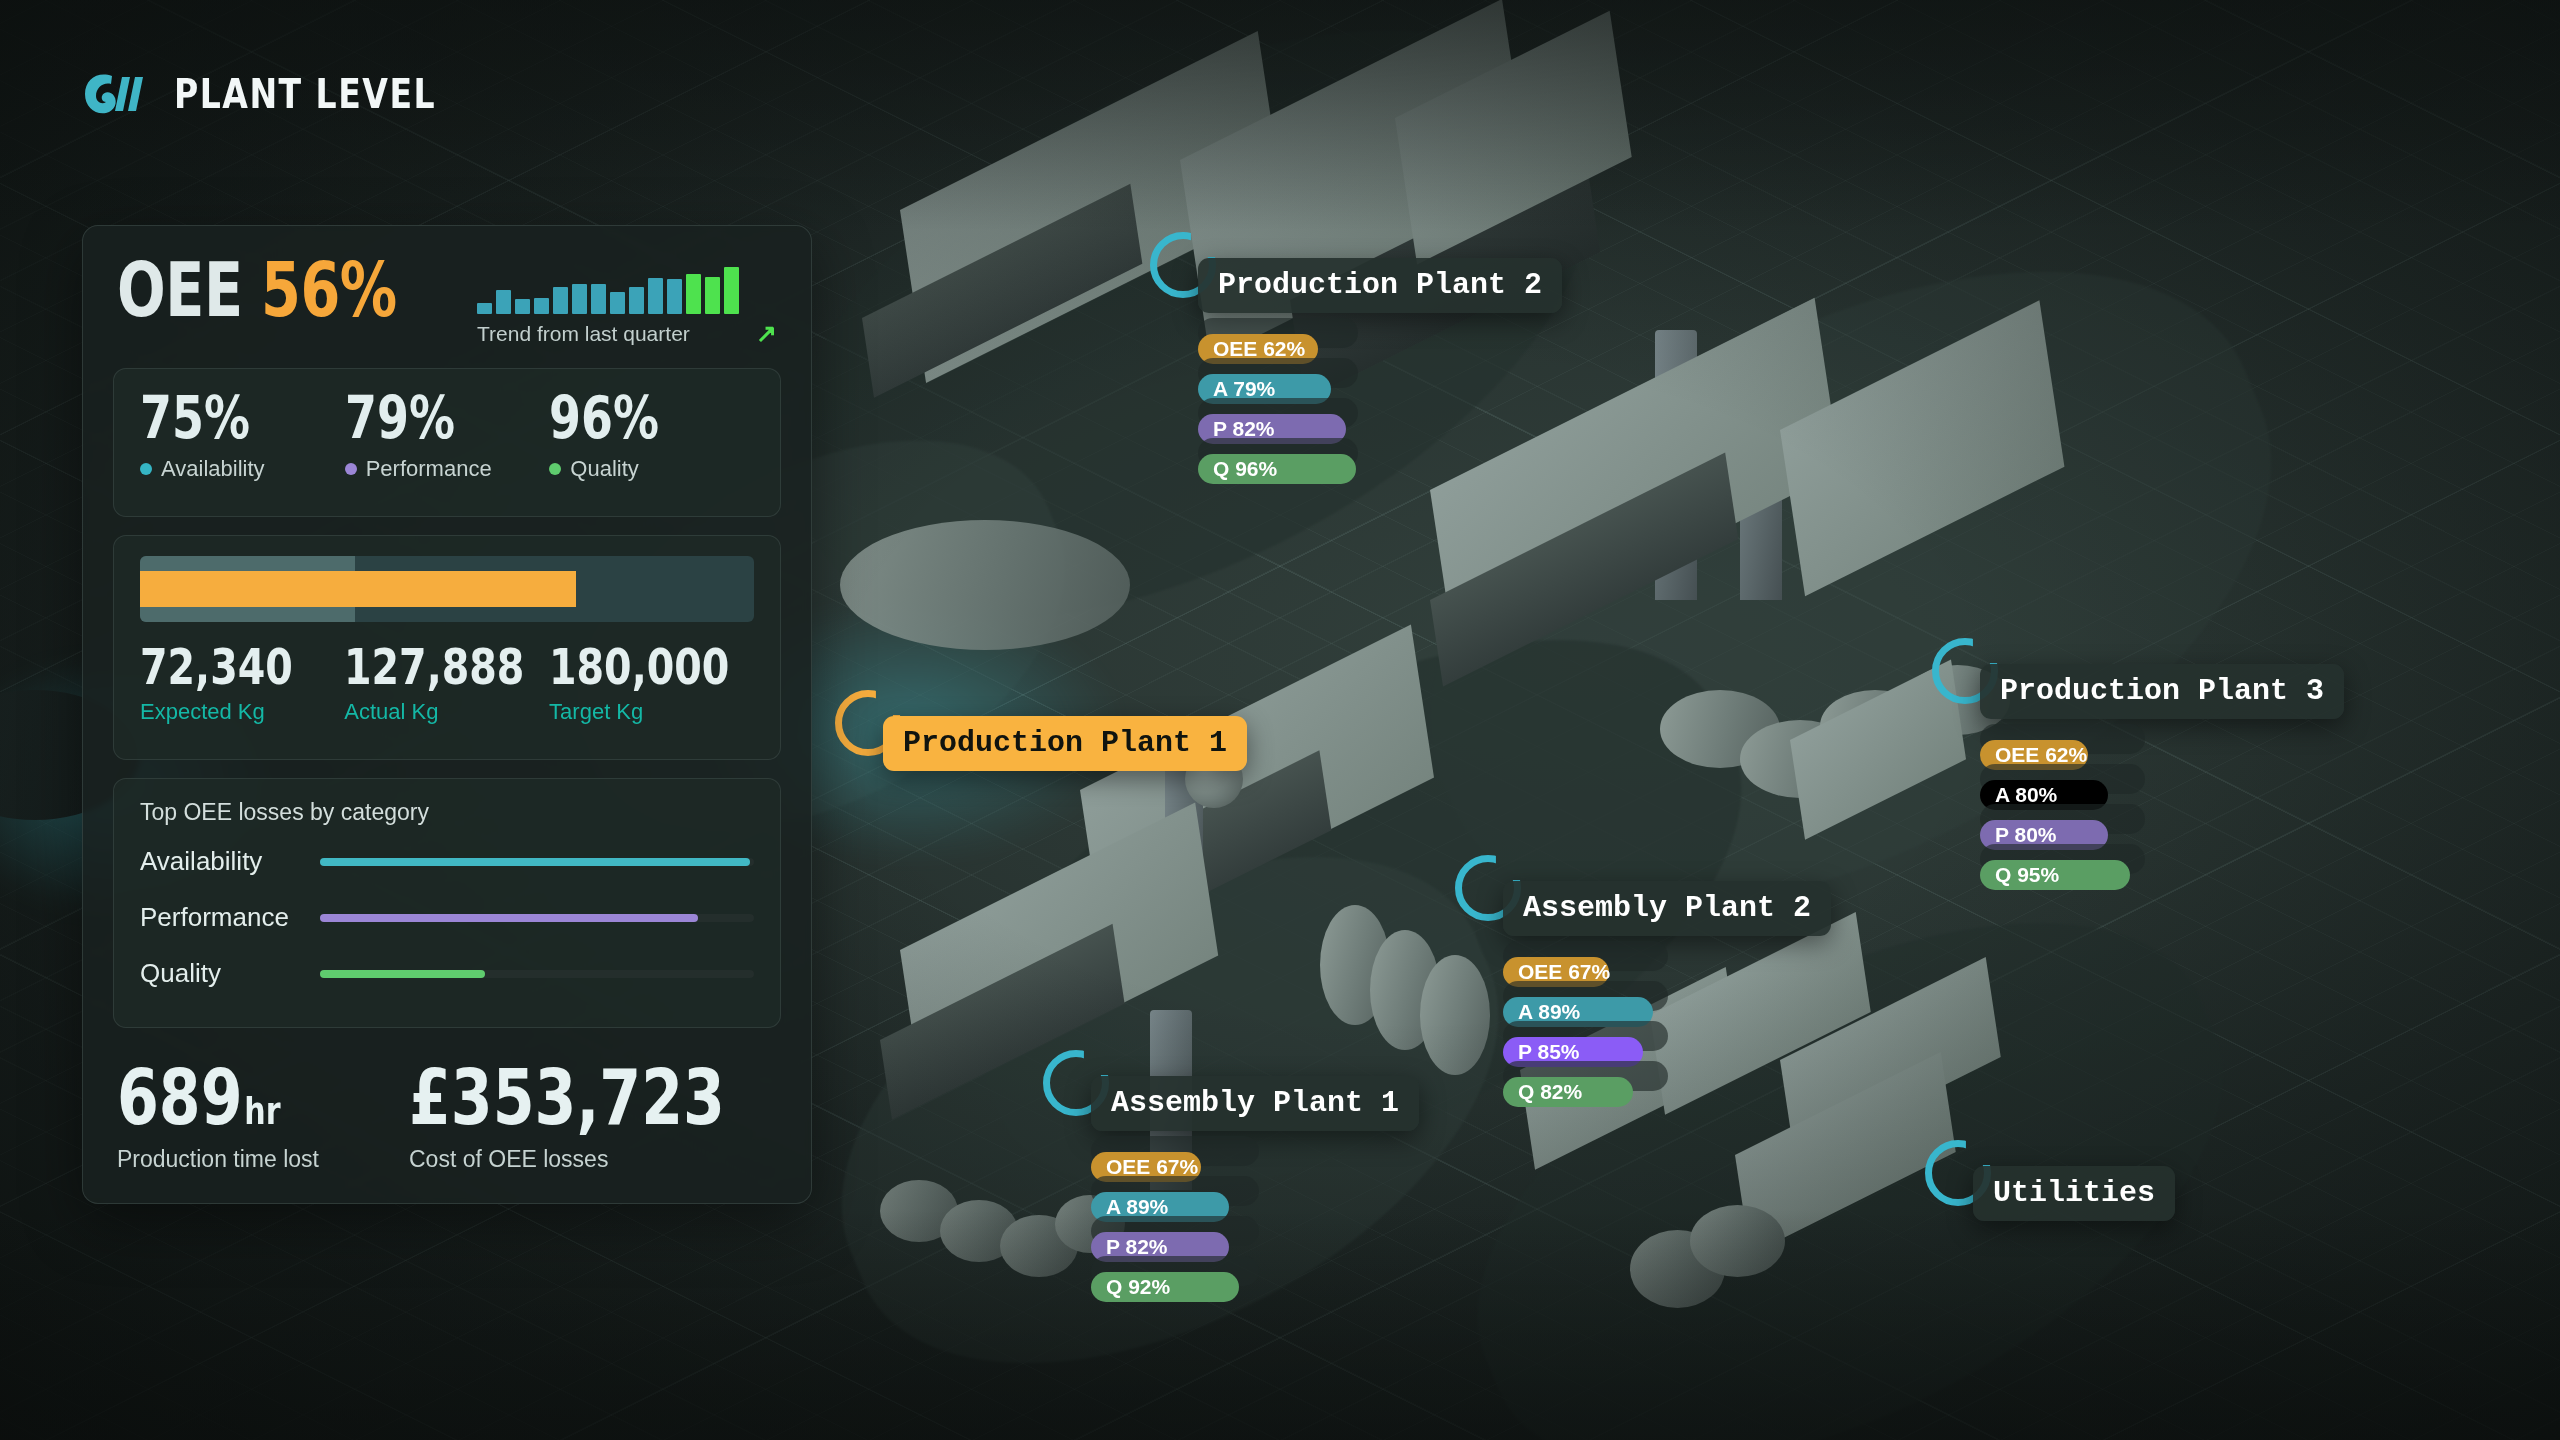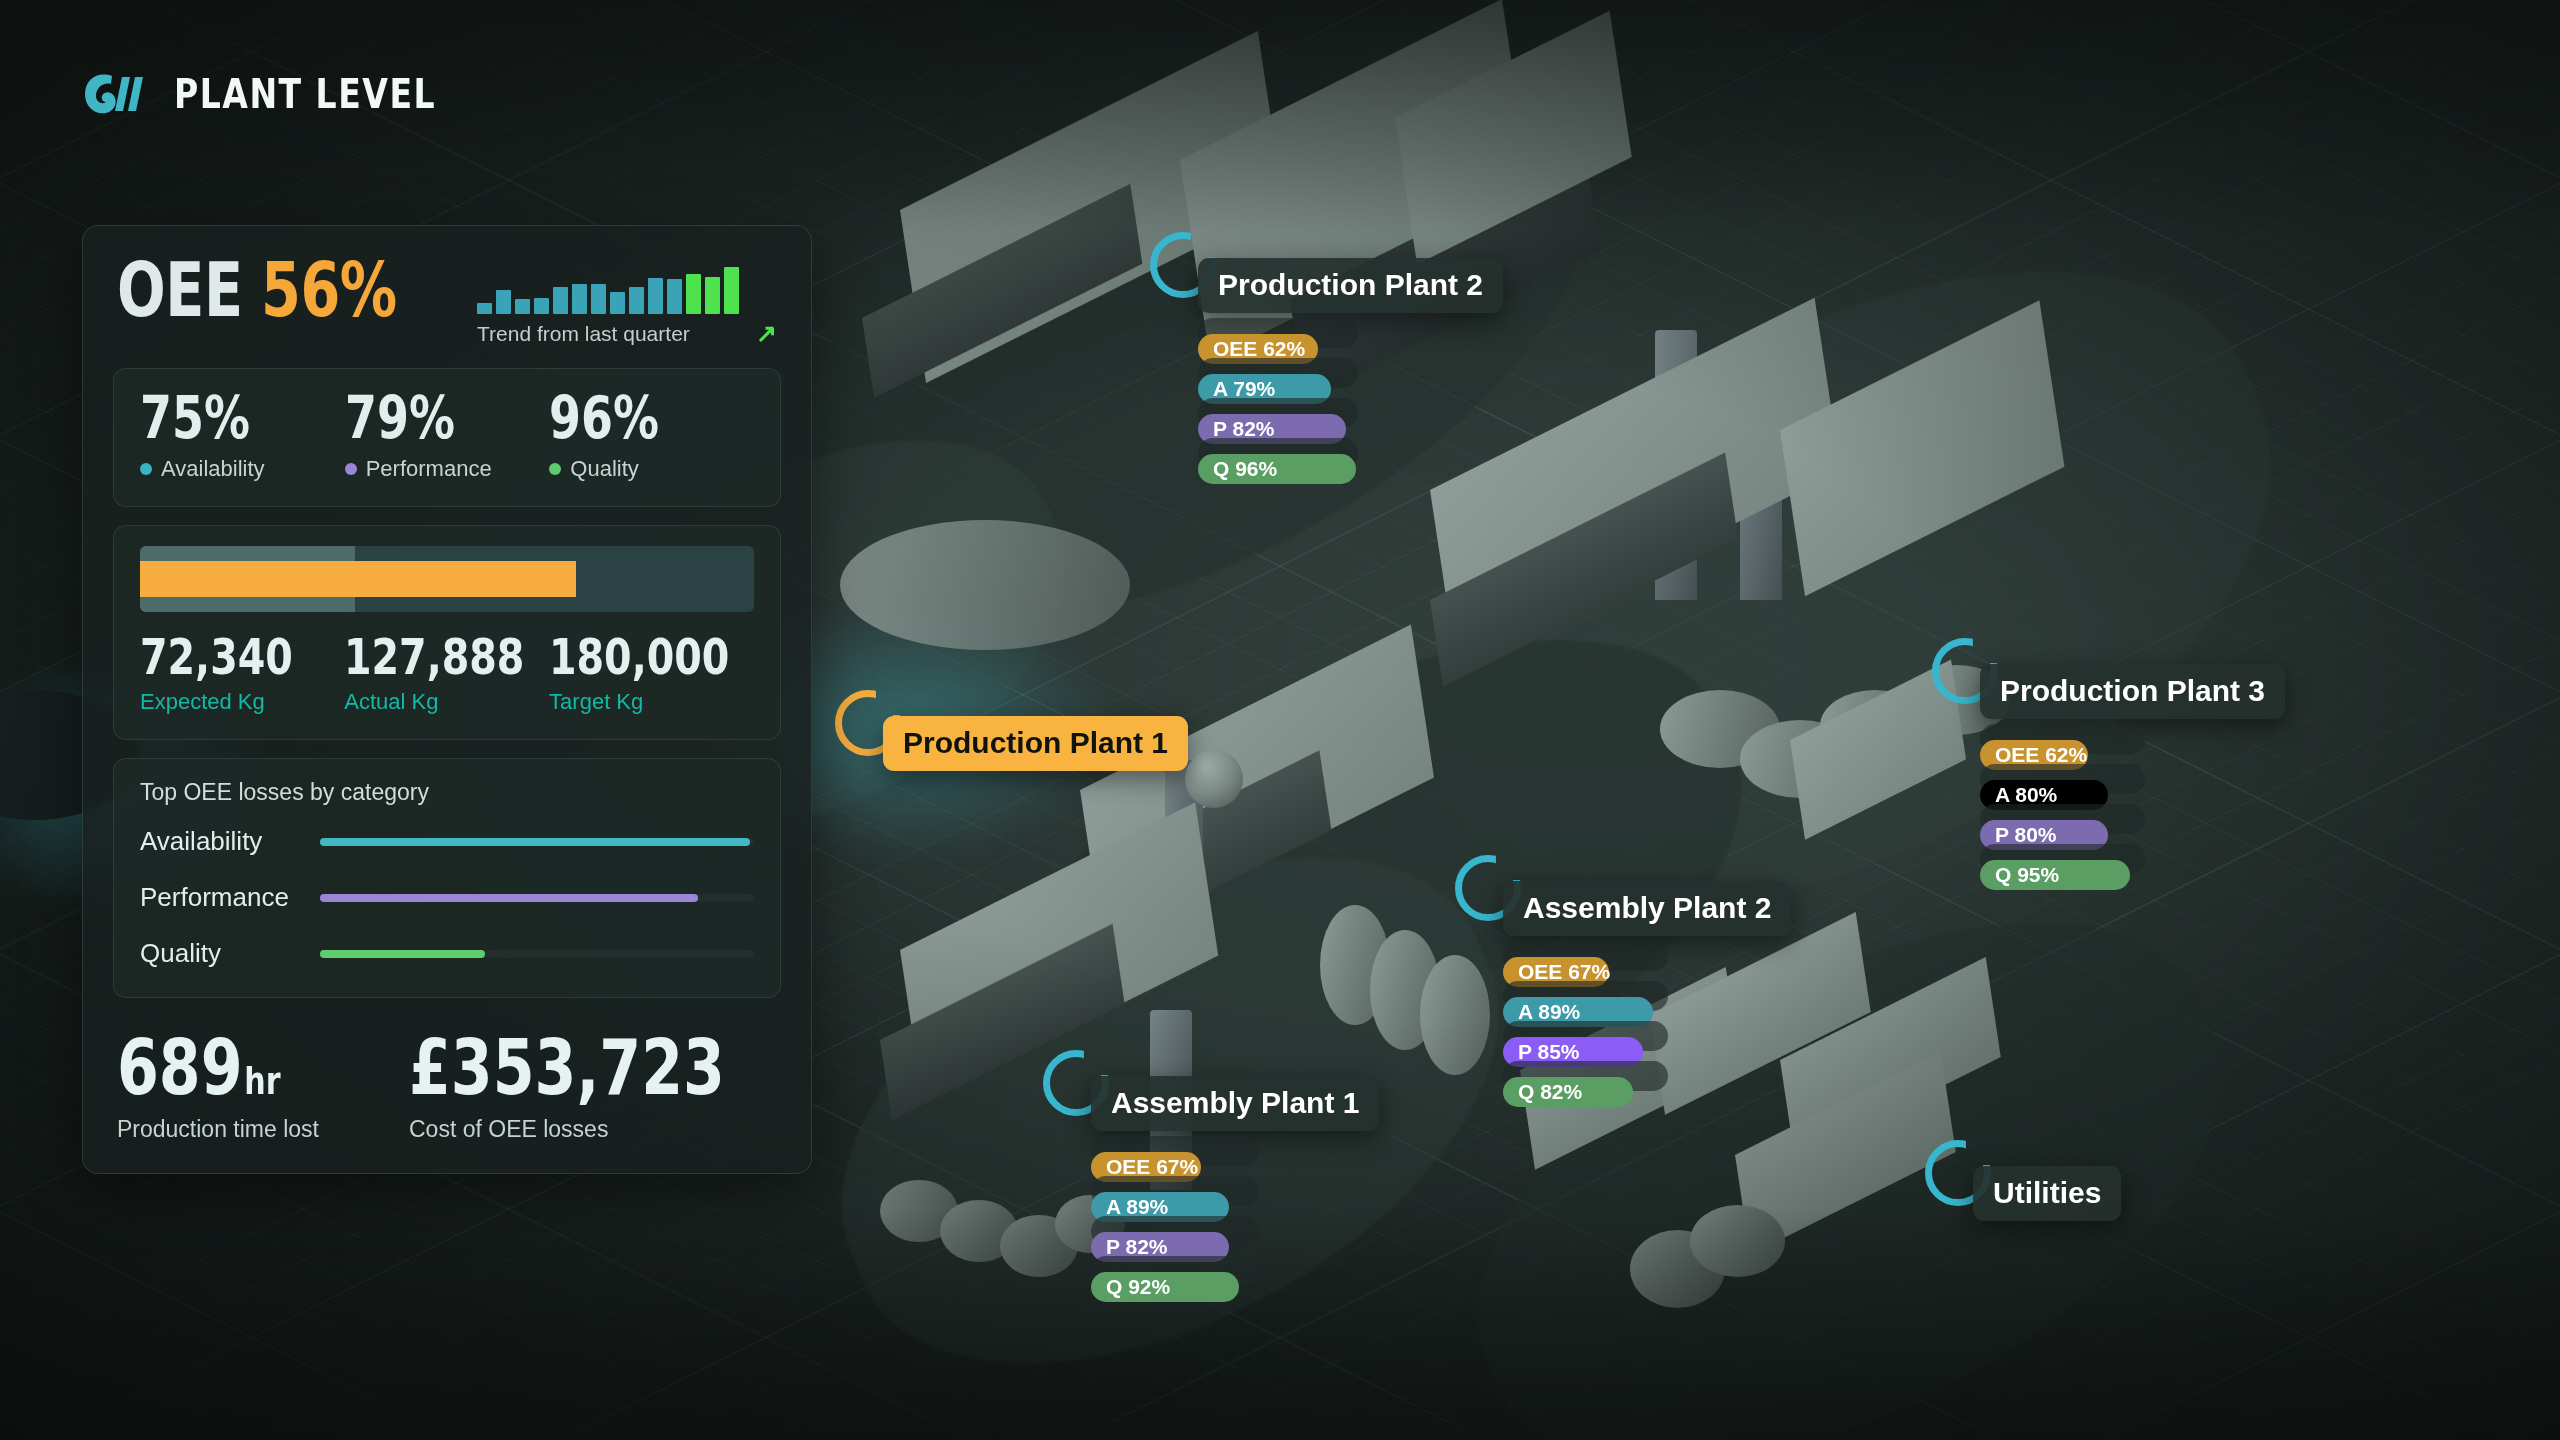--- a/index.html
+++ b/index.html
@@ -100,21 +100,21 @@
   #spark i{ display:block; width:15px; border-radius:1px; }
   #trend-cap{ margin-top:7px; display:flex; align-items:center; justify-content:space-between;
               font-size:21px; color:#c2cfcd; }
   #trend-arrow{ color:#4ee24e; font-size:25px; font-weight:700; line-height:1; }
 
   
   .sub-card{
     background:rgba(31,41,39,.82);
     border:1px solid rgba(140,165,160,.16);
     border-radius:13px;
-    padding:20px 26px 24px 26px;
+    padding:20px 26px 34px 26px;
     margin-bottom:18px;
   }
   #apq{ display:flex; justify-content:space-between; }
   .apq-item{ flex:1; }
   .apq-val{ font-family:"DejaVu Sans Condensed","Liberation Sans",sans-serif; font-weight:700;
             font-size:58px; line-height:1; color:#e2eeee; transform:scaleX(.88); transform-origin:left; }
   .apq-lab{ display:flex; align-items:center; gap:9px; margin-top:9px; font-size:22px; color:#c7d4d2; }
   .dot{ width:12px; height:12px; border-radius:50%; flex:none; }
 
   
@@ -149,20 +149,21 @@
   .ring{ position:absolute; width:66px; height:66px; left:0; top:0;
          border-radius:50%; border:7px solid #38b6cd;
          clip-path:polygon(0 0,62% 0,62% 38%,100% 38%,100% 100%,0 100%); }
   .ring.orange{ border-color:#f6ad3e; }
   .pin-label{
     position:absolute; left:48px; top:26px;
     background:rgba(37,49,46,.92);
     border-radius:11px; padding:10px 20px 11px 20px;
     font-size:30px; font-weight:700; color:#ffffff; white-space:nowrap;
     box-shadow:0 8px 26px rgba(0,0,0,.45);
+    font-family:Liberation Mono, monospace;
   }
   .pin-label.selected{ background:#f9b340; color:#10140f; }
   .pills{ position:absolute; left:48px; top:86px; }
   .pill-row{ position:relative; height:30px; margin-bottom:10px; }
   .pill-track{ position:absolute; left:0; top:0; height:30px; border-radius:15px;
                background:rgba(30,40,38,.62); }
   .pill{ position:absolute; left:0; top:16px; height:30px; border-radius:15px;
          display:flex; align-items:center; padding:0 15px;
          font-size:21px; font-weight:700; color:#fff; white-space:nowrap; }
 </style>

